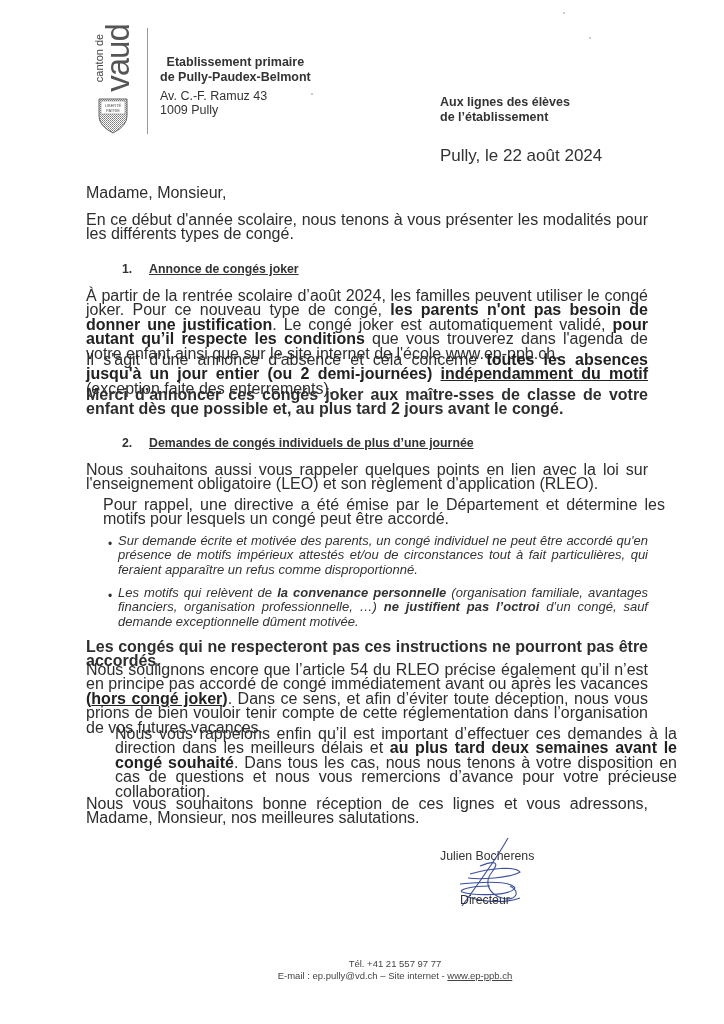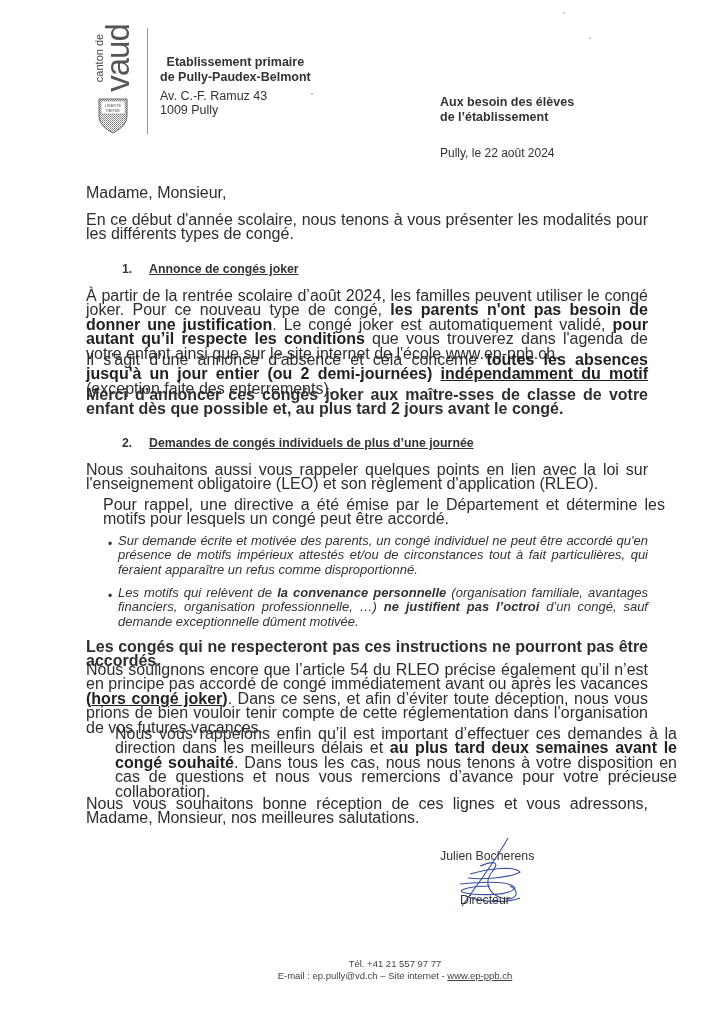--- a/index.html
+++ b/index.html
@@ -24,21 +24,21 @@
       white-space: nowrap; font-size: 33px; color: #555; letter-spacing: -1px;
     }
     .logo-shield { position: absolute; left: 6px; top: 76px; width: 30px; height: 36px; }
 
     .vline { left: 147px; top: 28px; width: 1px; height: 106px; background: #999; }
 
     .org { left: 160px; top: 55px; font-size: 12.5px; font-weight: bold; line-height: 15px; color: #333; text-align: center; }
     .addr { left: 160px; top: 89px; font-size: 12.5px; line-height: 14px; color: #333; }
 
     .recipient { left: 440px; top: 95px; font-size: 12.5px; font-weight: bold; line-height: 15px; color: #333; }
-    .date { left: 440px; top: 146px; font-size: 12px; color: #333; }
+    .date { left: 440px; top: 146px; font-size: 17px; color: #333; }
 
     .body-text {
       left: 86px; width: 562px; font-size: 16px; line-height: 14.4px;
       text-align: justify; color: #2e2e2e;
     }
     .body-text b { color: #222; }
     .u { text-decoration: underline; }
     .heading { font-size: 12.3px; font-weight: bold; color: #333; margin-left: 16px; }
     .heading .num { display: inline-block; width: 27px; }
 
@@ -84,21 +84,21 @@
 <div class="abs org">
   <div>Etablissement primaire</div>
   <div>de Pully-Paudex-Belmont</div>
 </div>
 <div class="abs addr">
   <div>Av. C.-F. Ramuz 43</div>
   <div>1009 Pully</div>
 </div>
 
 <div class="abs recipient">
-  <div>Aux besoin des élèves</div>
+  <div>Aux lignes des élèves</div>
   <div>de l’établissement</div>
 </div>
 <div class="abs date">Pully, le 22 août 2024</div>
 
 <div class="abs body-text" style="top:186px;">Madame, Monsieur,</div>
 <div class="abs body-text" style="top:213px;">En ce début d'année scolaire, nous tenons à vous présenter les modalités pour les différents types de congé.</div>
 
 <div class="abs body-text heading" style="top:262px; left:106px;">
   <span class="num">1.</span><span class="u">Annonce de congés joker</span>
 </div>

